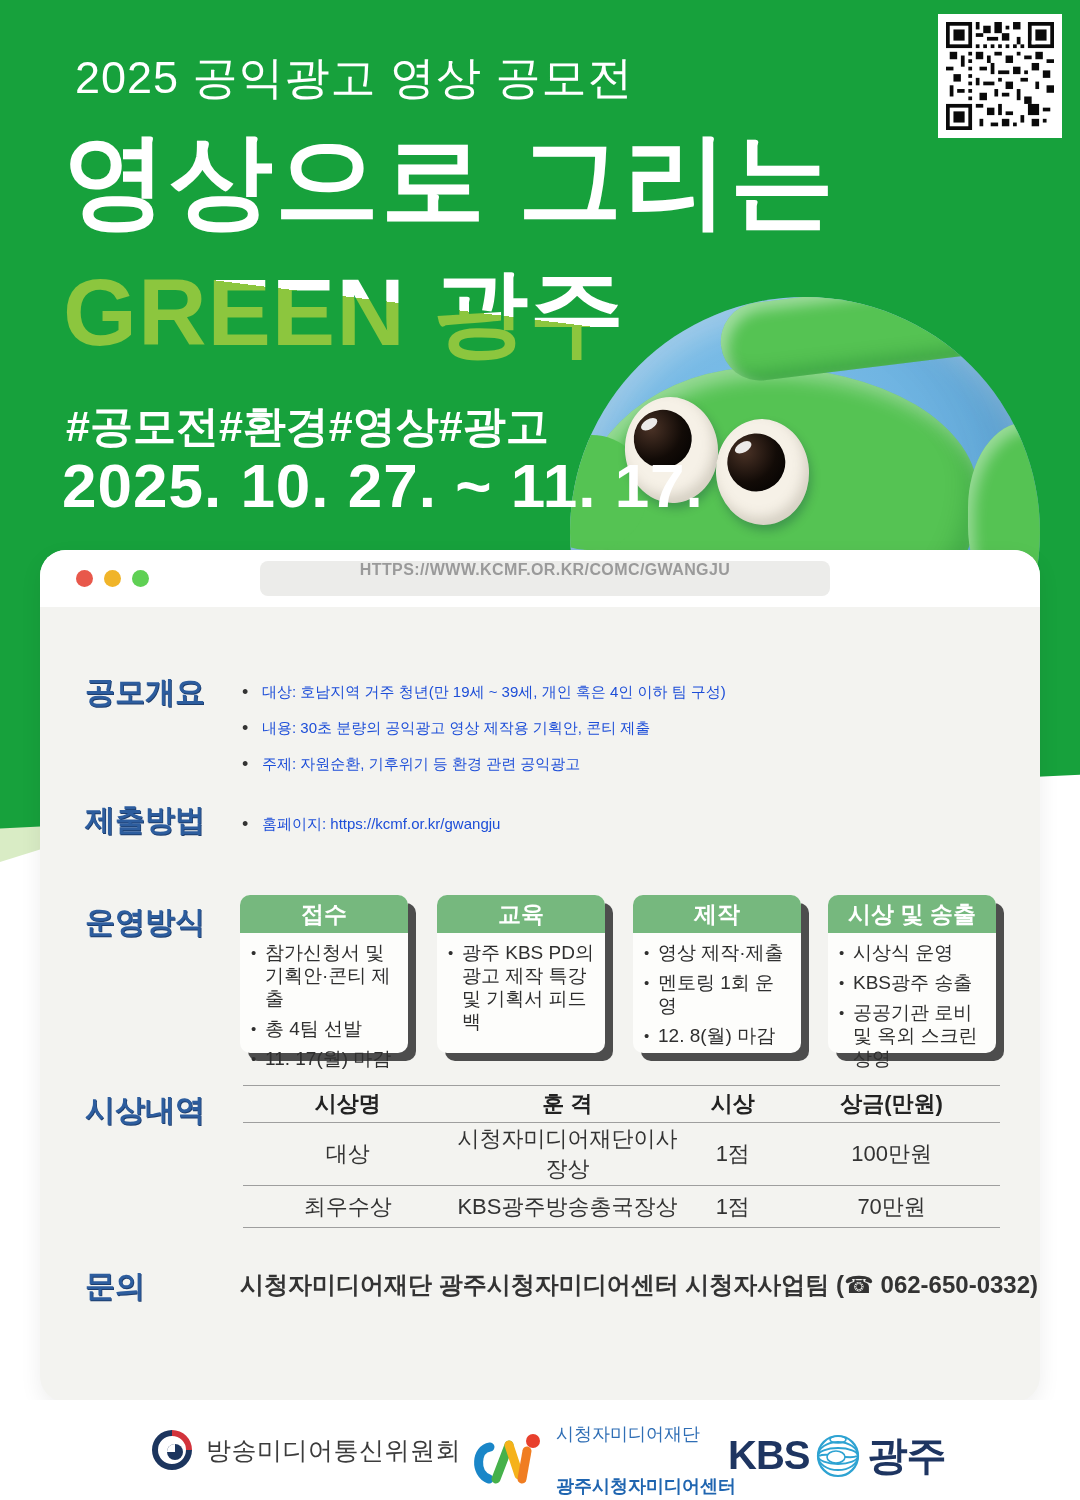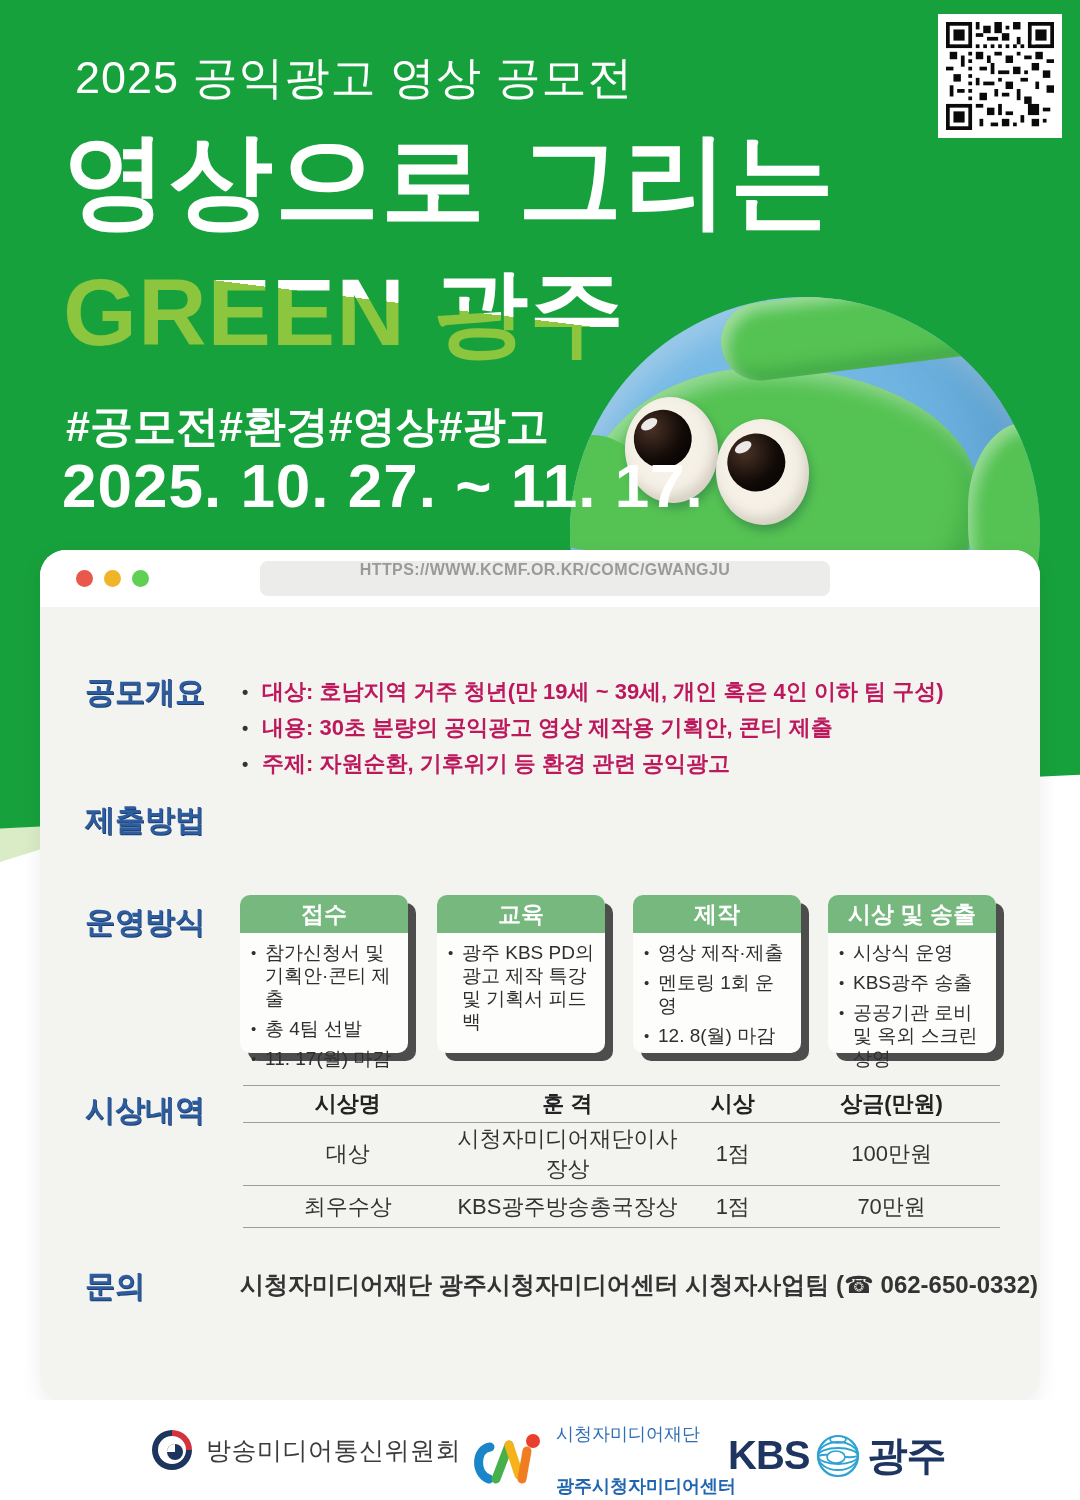--- a/index.html
+++ b/index.html
@@ -59,21 +59,21 @@
   .dot-red{left:36px;background:#e8584b;}
   .dot-yellow{left:64px;background:#f0b429;}
   .dot-green{left:92px;background:#5fd054;}
   .url-pill{position:absolute;left:220px;top:11px;width:570px;height:35px;border-radius:8px;
     background:#ececea;display:flex;justify-content:center;}
   .url-pill span{font-size:16px;font-weight:700;letter-spacing:.4px;color:#9a9a9a;}
   
   .sec-head{position:absolute;left:45px;width:160px;font-size:30px;font-weight:800;color:#2d5d9e;
     text-shadow:.7px .7px 0 #1d3d6d;}
   .bullets{position:absolute;left:200px;margin:0;padding:0;list-style:none;}
-  .bullets li{font-size:22px;line-height:36px;color:#be185d;font-weight:700;position:relative;padding-left:22px;}
+  .bullets li{font-size:15px;line-height:36px;color:#1d4ed8;font-weight:400;position:relative;padding-left:22px;}
   .bullets li::before{content:"•";position:absolute;left:2px;color:#333;font-size:18px;}
   .h-overview{top:122px;font-family:Liberation Serif, serif;} .b-overview{top:124px;}
   .h-submit{top:250px;}  .b-submit{top:252px;}  .b-submit li{line-height:44px;}
   .h-process{top:352px;}
   .h-awards{top:540px;}
   .h-contact{top:716px;}
   
   .pcards{position:absolute;left:200px;top:345px;width:800px;height:170px;}
   .pcard{position:absolute;top:0;width:168px;height:158px;background:#fdfdfb;border-radius:10px;
     box-shadow:8px 8px 0 0 #4d4d4d;}
@@ -232,20 +232,21 @@
 
   <div class="sec-head h-overview">공모개요</div>
   <ul class="bullets b-overview">
     <li>대상: 호남지역 거주 청년(만 19세 ~ 39세, 개인 혹은 4인 이하 팀 구성)</li>
     <li>내용: 30초 분량의 공익광고 영상 제작용 기획안, 콘티 제출</li>
     <li>주제: 자원순환, 기후위기 등 환경 관련 공익광고</li>
   </ul>
 
   <div class="sec-head h-submit">제출방법</div>
   <ul class="bullets b-submit">
+    <li>홈페이지: https://kcmf.or.kr/gwangju</li>
   </ul>
 
   <div class="sec-head h-process">운영방식</div>
   <div class="pcards">
     <div class="pcard pc1">
       <div class="phead">접수</div>
       <ul>
         <li>참가신청서 및 기획안·콘티 제출</li>
         <li>총 4팀 선발</li>
         <li>11. 17(월) 마감</li>

